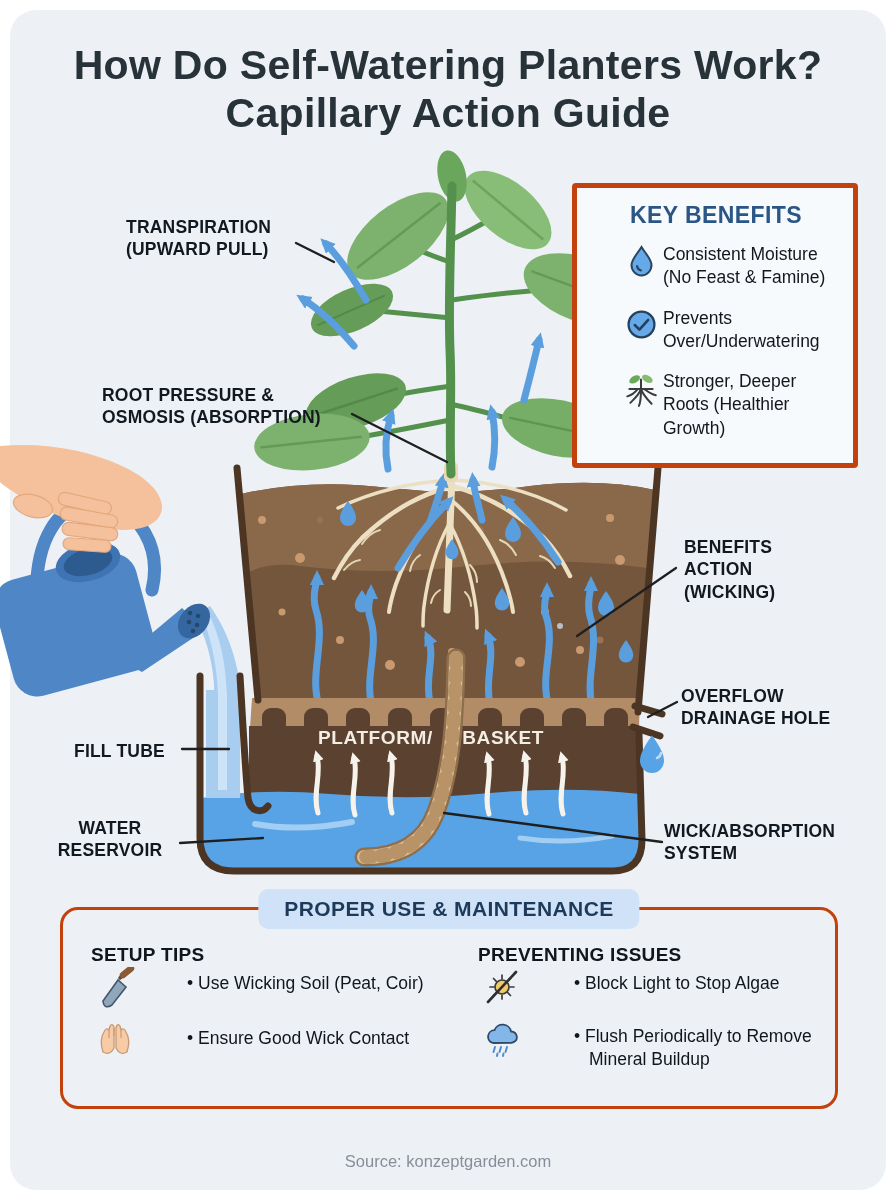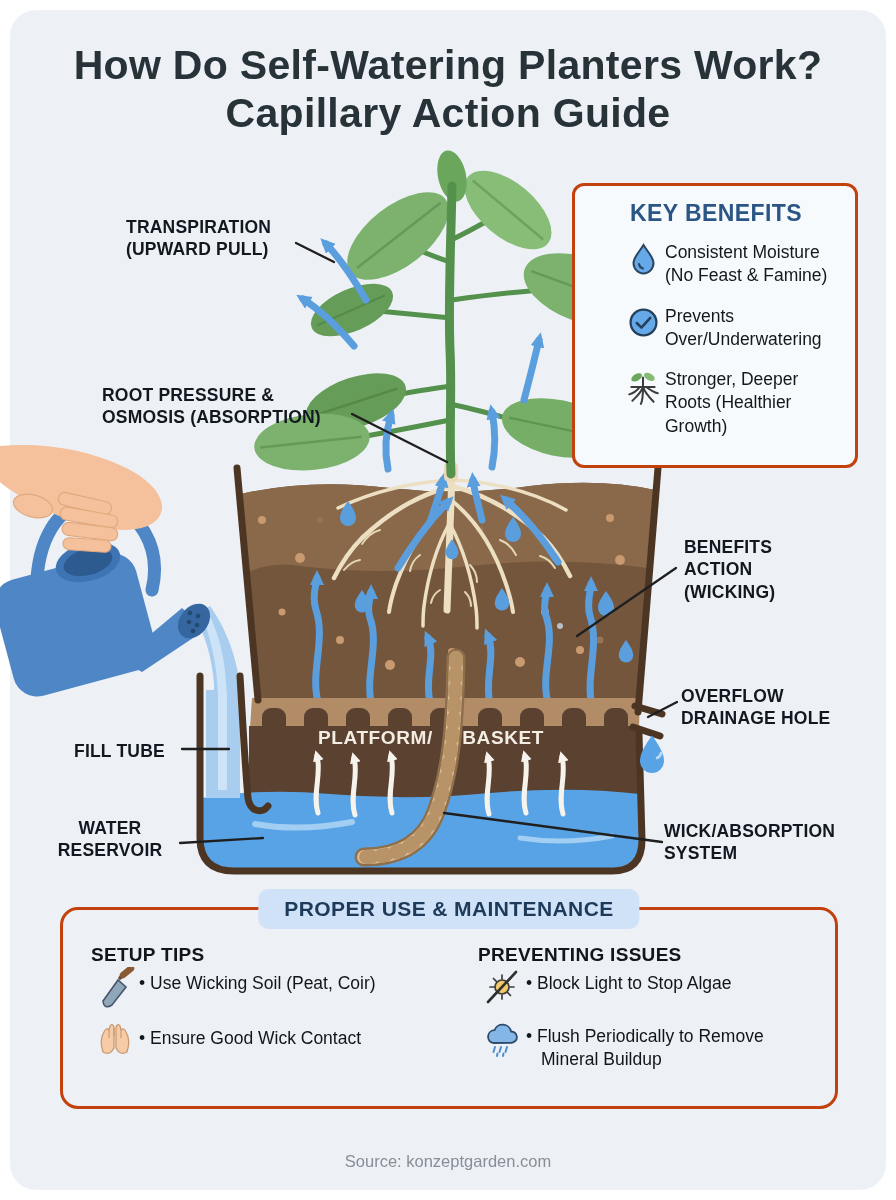--- a/index.html
+++ b/index.html
@@ -6,38 +6,38 @@
     font-family:"Liberation Sans", sans-serif;}
   .card{position:absolute;left:10px;top:10px;right:10px;bottom:10px;background:#edf1f6;border-radius:26px;}
   .layer{position:absolute;left:0;top:0;width:716px;height:1200px;}
   svg.scene{position:absolute;left:0;top:0;}
   .title{position:absolute;left:0;top:42px;width:896px;text-align:center;font-weight:700;
     font-size:41px;line-height:1.17;color:#273339;letter-spacing:0.3px;}
   .lbl{position:absolute;font-weight:700;font-size:17.5px;color:#12181f;line-height:1.28;letter-spacing:0.2px;}
   .lbl.center{text-align:center;}
   
   .benefits{position:absolute;left:572px;top:183px;width:286px;height:285px;background:#f6fafd;
-    border:3px solid #c2410c;border-radius:12px;box-sizing:border-box;padding:14px 12px 10px 14px;}
+    border:5px solid #c2410c;border-radius:4px;box-sizing:border-box;padding:14px 12px 10px 14px;}
   .benefits .bt{font-size:23px;font-weight:700;color:#2b5584;text-align:center;letter-spacing:0.4px;margin-bottom:14px;}
   .brow{display:flex;align-items:flex-start;margin-bottom:17px;justify-content:flex-end;}
   .bicon{width:44px;flex:0 0 44px;display:flex;justify-content:center;padding-top:2px;}
   .btext{font-size:17.5px;color:#14181d;line-height:1.33;width:178px;}
   
   .platText{position:absolute;left:318px;top:727px;width:226px;display:flex;justify-content:space-between;
     font-weight:700;font-size:19px;color:#f3ede4;letter-spacing:0.6px;}
   
   .maint{position:absolute;left:60px;top:907px;width:778px;height:202px;border:3px solid #c2410c;
     border-radius:18px;box-sizing:border-box;}
   .badge{position:absolute;left:50%;top:-21px;transform:translateX(-50%);background:#cfe2f7;
     border-radius:10px;padding:8px 26px;font-size:21px;font-weight:700;color:#1d3a5a;letter-spacing:0.4px;white-space:nowrap;}
   .mcol{position:absolute;top:34px;}
   .mcol.left{left:28px;width:350px;}
   .mcol.right{left:415px;width:350px;}
   .mhead{font-size:19px;font-weight:700;color:#10161c;letter-spacing:0.3px;}
-  .trow{display:flex;align-items:flex-start;margin-bottom:12px;}
+  .trow{display:flex;align-items:flex-start;margin-bottom:12px;gap:48px;}
   .ticon{width:48px;flex:0 0 48px;display:flex;justify-content:center;padding-top:1px;}
   .ttext{font-size:17.5px;color:#10161c;line-height:1.3;width:278px;padding-left:15px;text-indent:-15px;padding-top:6px;}
   .src{position:absolute;left:0;top:1152px;width:896px;text-align:center;font-size:16.5px;color:#878e98;}
 </style>
 </head>
 <body>
 
 <div class="card"></div>
 
 <div class="layer">

